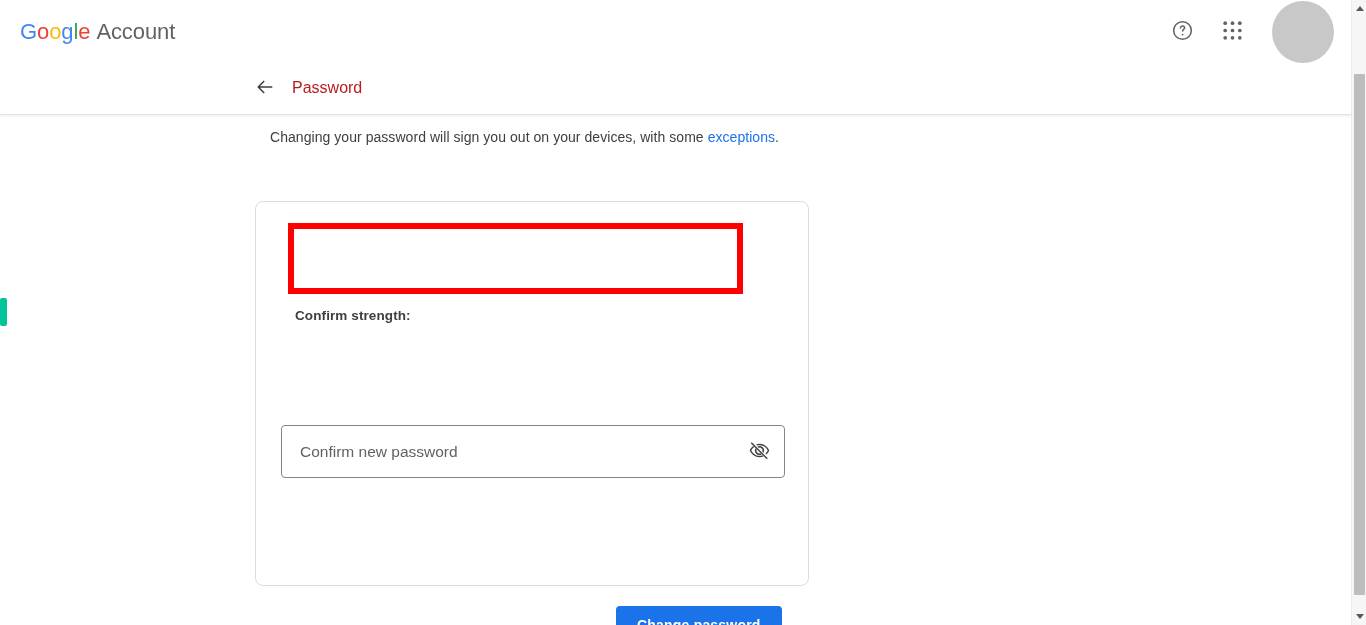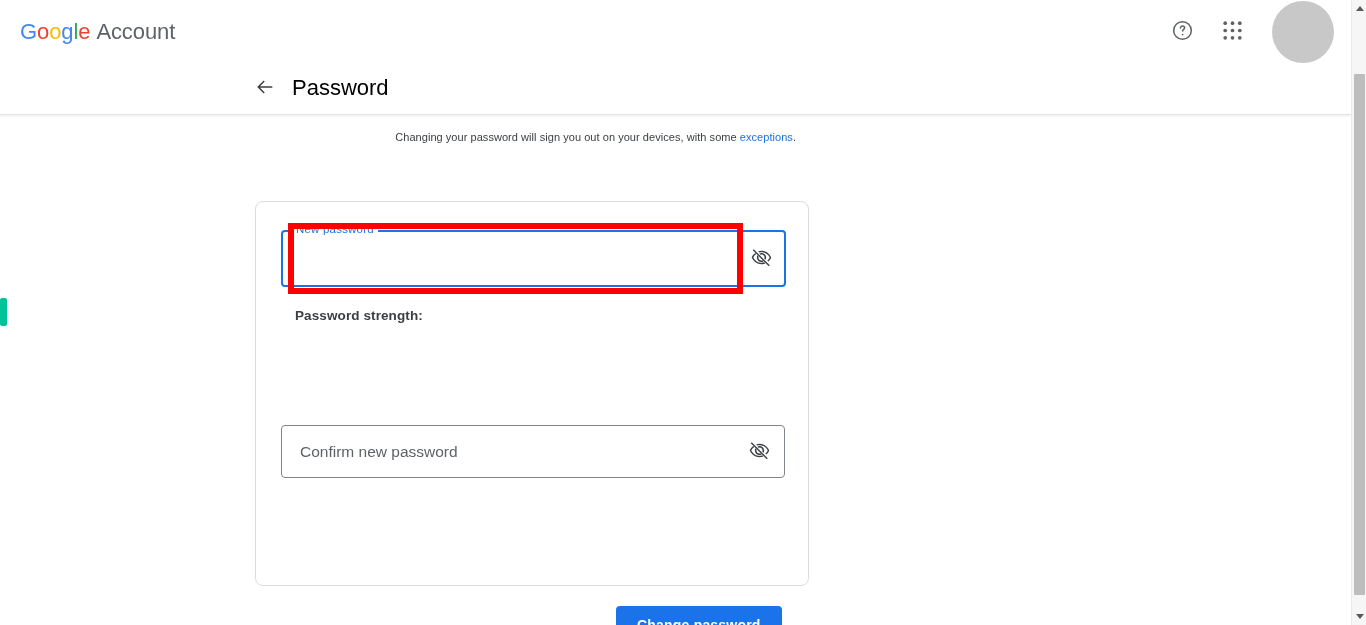--- a/index.html
+++ b/index.html
@@ -122,46 +122,45 @@
     left: 252px;
     top: 12px;
     width: 26px; height: 26px;
     display: flex; align-items: center; justify-content: center;
     cursor: pointer;
   }
   .page-title {
     position: absolute;
     left: 292px;
     top: 7px;
-    font-size: 22px;
+    font-size: 16px;
     line-height: 34px;
-    color: #000000;
+    color: #b91c1c;
     letter-spacing: 0px;
     white-space: nowrap;
   }
 
   
   .body-area {
     position: absolute;
     top: 116px; left: 0;
     width: 1351px;
     height: 509px;
     background: #ffffff;
   }
 
   .desc {
     position: absolute;
-    left: 264px;
+    left: 270px;
     top: 9px;
     width: 532px;
-    font-size: 11px;
+    font-size: 14px;
     line-height: 24px;
     color: #3c4043;
     letter-spacing: 0.05px;
-    text-align: right;
   }
   .link { color: #1a73e8; text-decoration: none; cursor: pointer; }
 
   
   .card {
     position: absolute;
     left: 255px;
     top: 85px;
     width: 554px;
     height: 385px;
@@ -418,38 +417,22 @@
   </div>
 
   <div class="body-area">
 
     <div class="desc">
       <span>Changing your password will sign you out on your devices, with some </span><a class="link">exceptions</a><span>.</span>
     </div>
 
     <div class="card">
 
-      <div class="field-new">
-        <div class="outline-focus"></div>
-        <div class="notch-label">New password</div>
-        <input class="pw-input" type="password" placeholder="" style="">
-        <button class="eye-btn">
-          <span>
-            <svg width="23" height="23" viewBox="0 0 24 24" aria-hidden="true">
-              <path d="M12 6.5c3.8 0 7.1 2.3 8.6 5.5-0.6 1.25-1.45 2.35-2.5 3.2l1.05 1.05c1.35-1.1 2.4-2.55 3.05-4.25C20.55 8.1 16.6 5 12 5c-1.25 0-2.45.22-3.55.62l1.2 1.2c.76-.2 1.54-.32 2.35-.32z" fill="#3c4043"></path>
-              <path d="M12 17.5c-3.8 0-7.1-2.3-8.6-5.5.72-1.5 1.8-2.78 3.1-3.7L5.45 7.2C3.8 8.37 2.5 10.02 1.75 12 3.45 15.9 7.4 19 12 19c1.45 0 2.83-.3 4.08-.83l-1.2-1.2c-.92.34-1.9.53-2.88.53z" fill="#3c4043"></path>
-              <path d="M12 8.8c1.77 0 3.2 1.43 3.2 3.2 0 .42-.08.82-.23 1.18l1.2 1.2c.43-.7.68-1.5.68-2.38 0-2.6-2.1-4.7-4.7-4.7-.88 0-1.7.25-2.4.68l1.2 1.2c.37-.12.76-.18 1.15-.18z" fill="#3c4043"></path>
-              <path d="M12 15.2c-1.77 0-3.2-1.43-3.2-3.2 0-.4.07-.78.2-1.13l-1.2-1.2c-.42.7-.65 1.48-.65 2.33 0 2.6 2.1 4.7 4.7 4.7.86 0 1.66-.23 2.35-.64l-1.2-1.2c-.33.2-.71.34-1 .34z" fill="#3c4043"></path>
-              <path d="M3.9 3.35L2.85 4.4l16.75 16.75 1.05-1.05z" fill="#3c4043"></path>
-            </svg>
-          </span>
-        </button>
-      </div>
-
-      <div class="strength-label">Password strength:</div>
+
+      <div class="strength-label">Confirm strength:</div>
 
       <div class="field-confirm">
         <input class="confirm-input" type="password" placeholder="Confirm new password" style="">
         <button class="eye-btn">
           <span>
             <svg width="23" height="23" viewBox="0 0 24 24" aria-hidden="true">
               <path d="M12 6.5c3.8 0 7.1 2.3 8.6 5.5-0.6 1.25-1.45 2.35-2.5 3.2l1.05 1.05c1.35-1.1 2.4-2.55 3.05-4.25C20.55 8.1 16.6 5 12 5c-1.25 0-2.45.22-3.55.62l1.2 1.2c.76-.2 1.54-.32 2.35-.32z" fill="#3c4043"></path>
               <path d="M12 17.5c-3.8 0-7.1-2.3-8.6-5.5.72-1.5 1.8-2.78 3.1-3.7L5.45 7.2C3.8 8.37 2.5 10.02 1.75 12 3.45 15.9 7.4 19 12 19c1.45 0 2.83-.3 4.08-.83l-1.2-1.2c-.92.34-1.9.53-2.88.53z" fill="#3c4043"></path>
               <path d="M12 8.8c1.77 0 3.2 1.43 3.2 3.2 0 .42-.08.82-.23 1.18l1.2 1.2c.43-.7.68-1.5.68-2.38 0-2.6-2.1-4.7-4.7-4.7-.88 0-1.7.25-2.4.68l1.2 1.2c.37-.12.76-.18 1.15-.18z" fill="#3c4043"></path>
               <path d="M12 15.2c-1.77 0-3.2-1.43-3.2-3.2 0-.4.07-.78.2-1.13l-1.2-1.2c-.42.7-.65 1.48-.65 2.33 0 2.6 2.1 4.7 4.7 4.7.86 0 1.66-.23 2.35-.64l-1.2-1.2c-.33.2-.71.34-1 .34z" fill="#3c4043"></path>

